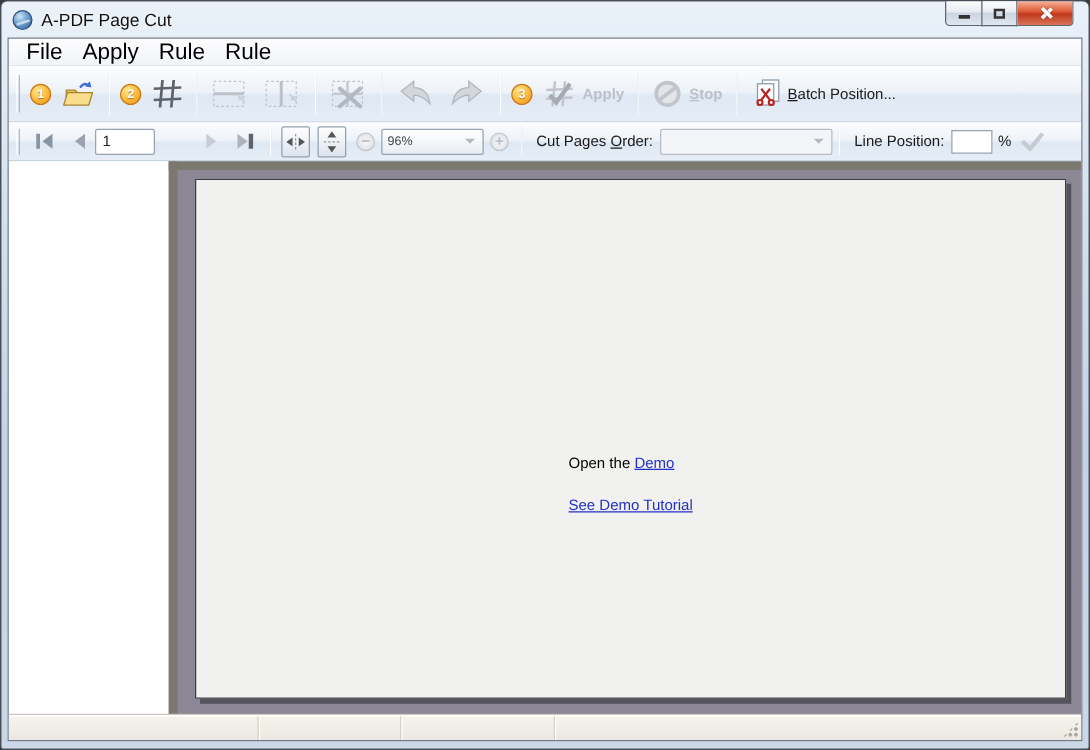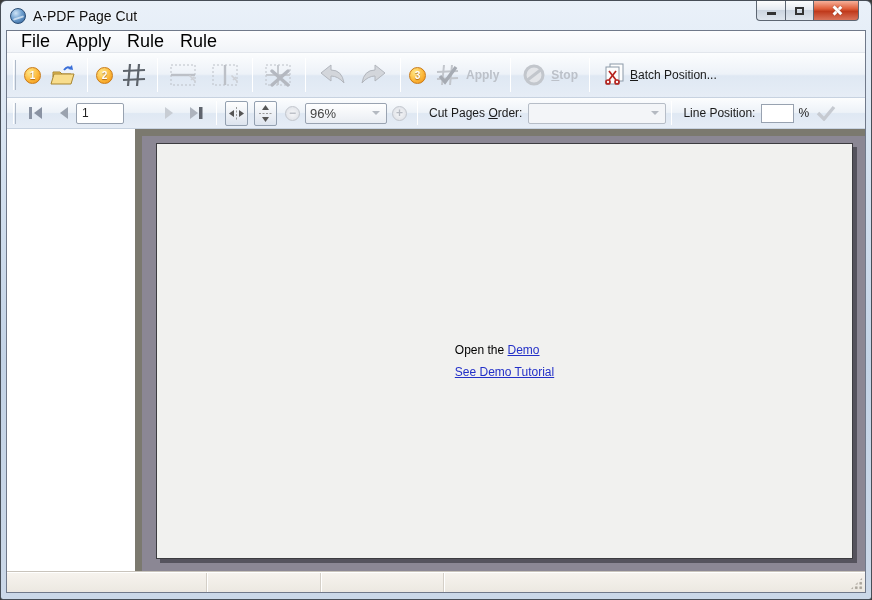--- a/index.html
+++ b/index.html
@@ -88,21 +88,21 @@
     background:#fff; font-size:12px; padding:0 5px; color:#222; }
   .spacer30 { width:32px; }
   .fit-btn { width:23px; height:25px; border:1px solid #93a0b0; border-radius:2px;
     background:linear-gradient(180deg,#fefefe,#dde4ee); display:flex; align-items:center;
     justify-content:center; margin:0 3px; font-size:13px; color:#444; }
   .zoom-circle { width:15px; height:15px; border-radius:50%; border:1px solid #c2c6cd;
     background:radial-gradient(#f6f7f9,#dadde3); color:#b7bbc3; font-size:12px; font-weight:bold;
     display:flex; align-items:center; justify-content:center; line-height:1; margin:0 5px; }
   .combo { height:21px; border:1px solid #99a3b1; border-radius:2px;
     background:linear-gradient(180deg,#ffffff,#e9edf3); display:flex; align-items:center;
-    font-size:13px; color:#444; padding:0 4px; position:relative; }
+    font-size:10px; color:#444; padding:0 4px; position:relative; }
   .combo .caret-down { position:absolute; right:6px; }
   .combo.zoom-combo { width:82px; }
   .combo.disabled { background:#f3f5f8; border-color:#b6bdc7; color:#9aa0a9; }
   .combo.order-combo { width:138px; }
   .lp-input { width:33px; height:19px; border:1px solid #98a2b0; background:#fff;
     font-size:12px; padding:0 4px; margin:0 4px; }
   .pct { font-size:12px; color:#222; margin-right:6px; }
 
   
   .main { flex:1 1 auto; display:flex; overflow:hidden; }
@@ -112,21 +112,21 @@
     border-left:7px solid #7b796f; border-top:7px solid #7b796f;
     overflow:hidden;
   }
   .pdf-page {
     position:absolute; left:14px; top:7px; right:12px; bottom:13px;
     background:#f1f1ef; border:1px solid #3c3c40;
     box-shadow:4px 4px 0 rgba(42,40,48,.55);
   }
   .links-block { position:absolute; left:50%; top:48%; transform:translateX(-50%);
     font-size:12px; white-space:nowrap; }
-  .links-line { margin-bottom:8px; color:#000; }
+  .links-line { margin-bottom:8px; color:#000;margin-top:20px; }
   .link { color:#2330c8; text-decoration:underline; cursor:pointer; }
 
   
   .statusbar { height:20px; flex:0 0 auto; display:flex; align-items:stretch;
     background:linear-gradient(180deg,#f6f3ee,#ece8e1); border-top:1px solid #fff;
     box-shadow:0 -1px 0 #c9c4bc; position:relative; }
   .status-cell { border-right:1px solid #d4cfc7; box-shadow:1px 0 0 #fff; }
   .sc1 { width:200px; } .sc2 { width:114px; } .sc3 { width:123px; }
   .sc4 { flex:1; border-right:none; box-shadow:none; }
   .resize-grip { position:absolute; right:2px; bottom:2px; width:13px; height:13px;

